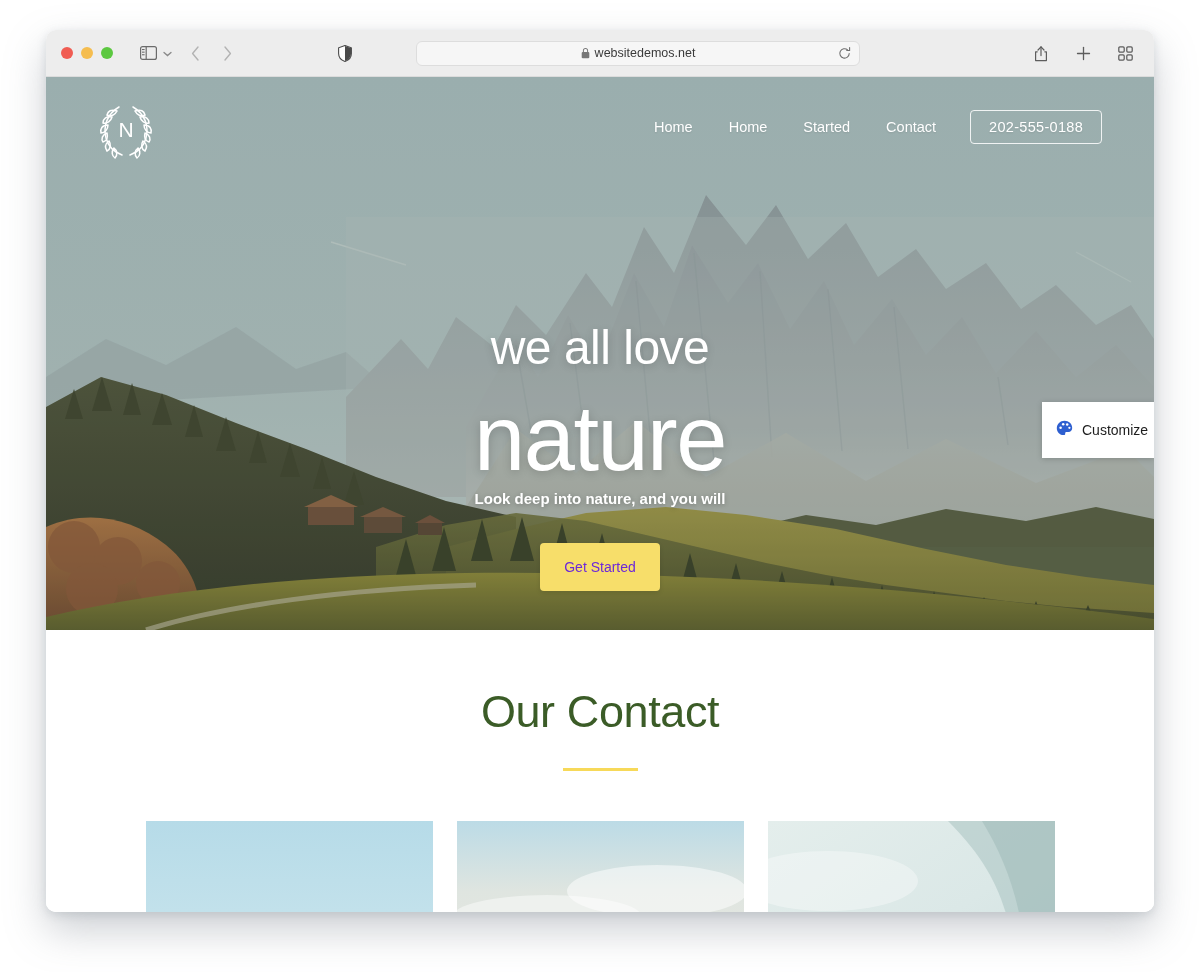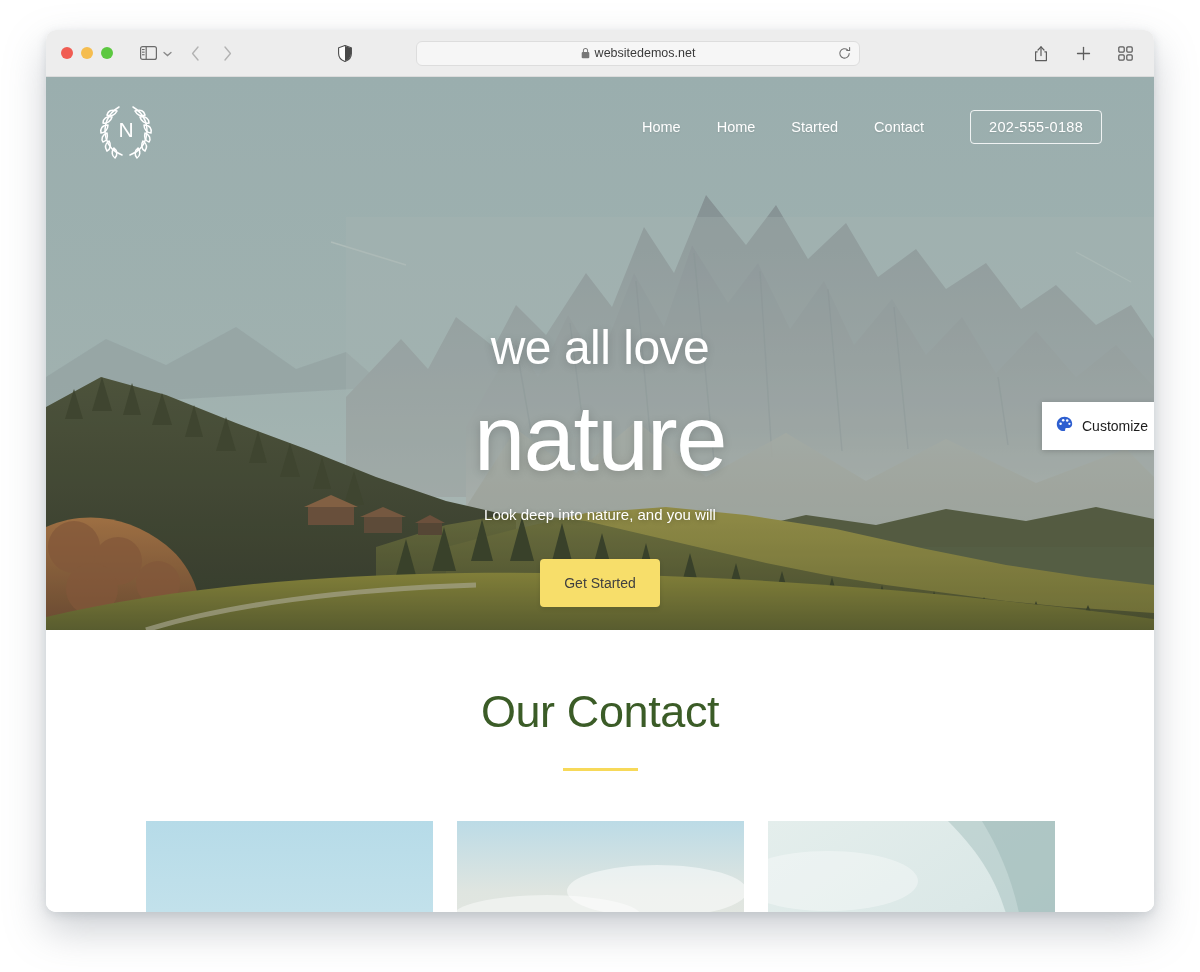--- a/index.html
+++ b/index.html
@@ -111,21 +111,21 @@
   .logo { width: 60px; height: 62px; position: relative; margin-top: 4px; }
   .logo svg { display: block; }
 
   .nav { margin-left: auto; display: flex; align-items: center; gap: 0; }
   .nav a {
     color: #ffffff; text-decoration: none;
     font-size: 14.5px; padding: 8px 18px;
     text-shadow: 0 1px 2px rgba(0,0,0,0.10);
   }
   .phone-btn {
-    margin-left: 28px;
+    margin-left: 16px;
     border: 1px solid rgba(255,255,255,0.85);
     border-radius: 4px;
     padding: 12px 24px;
     color: #ffffff;
     font-size: 14px;
     text-decoration: none;
     letter-spacing: 0.3px;
   }
 
   
@@ -138,37 +138,37 @@
     letter-spacing: -0.5px;
     text-shadow: 0 2px 8px rgba(0,0,0,0.17);
     margin-top: 24px;
   }
   .hero-line2 {
     font-size: 92px; font-weight: 300; line-height: 1.02;
     letter-spacing: -1.5px; margin-top: 19px;
     text-shadow: 0 2px 10px rgba(0,0,0,0.17);
   }
   .hero-sub {
-    margin-top: 18px; font-size: 15px; line-height: 1.5;
-    font-weight: 400;
+    margin-top: 2px; font-size: 15px; line-height: 1.5;
+    font-weight: 700;
     text-shadow: 0 1px 5px rgba(0,0,0,0.28);
   }
   .cta {
     display: inline-block; margin-top: 32px;
-    background: #f7de6a; color: #404040;
+    background: #f7de6a; color: #6d28d9;
     padding: 16px 24px; border-radius: 4px;
     font-size: 14px; text-decoration: none;
     box-shadow: 0 2px 5px rgba(0,0,0,0.10);
   }
 
   
   .customize {
     position: absolute;
     right: 0; top: 325px;
-    width: 112px; height: 48px;
+    width: 112px; height: 56px;
     background: #ffffff;
     display: flex; align-items: center; gap: 9px;
     padding-left: 14px;
     box-shadow: 0 1px 6px rgba(0,0,0,0.18);
     z-index: 30;
     font-size: 14px; color: #1d1d1d;
   }
 
   
   .services { background: #ffffff; padding-top: 56px; text-align: center; }

